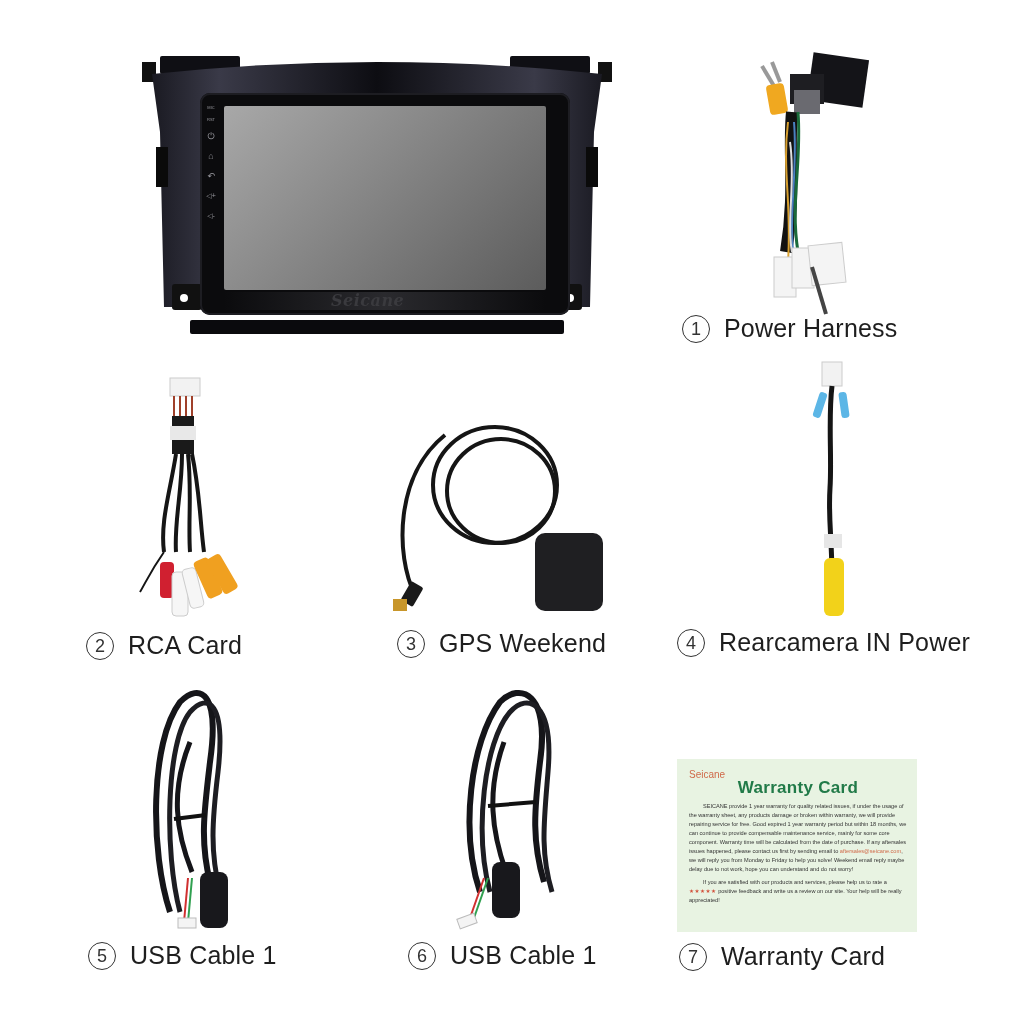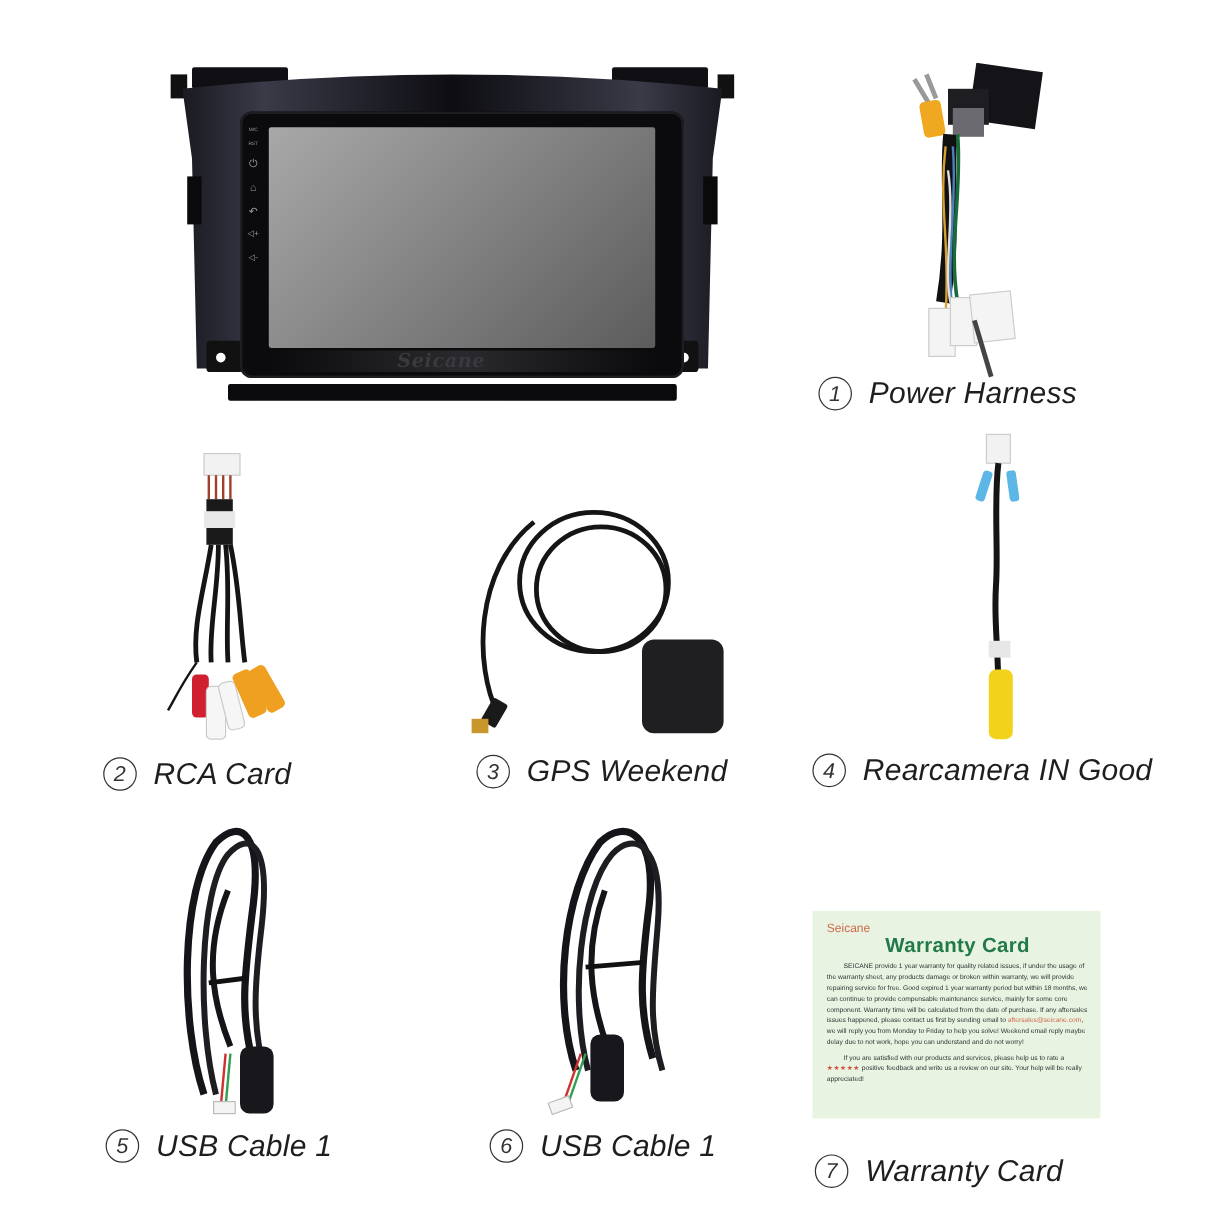--- a/index.html
+++ b/index.html
@@ -1,19 +1,19 @@
 <!DOCTYPE html>
 <html><head>
 <meta charset="utf-8">
 <style>
   * { box-sizing: border-box; margin: 0; padding: 0; }
   html, body { width: 1024px; height: 1024px; background: #ffffff; overflow: hidden; }
   body { position: relative; font-family: "Liberation Sans", "DejaVu Sans", sans-serif; color: #222; }
   .abs { position: absolute; }
-  .caption { position: absolute; font-size: 25px; color: #1e1e1e; white-space: nowrap; letter-spacing: 0.2px; font-style: italic; }
+  .caption { position: absolute; font-size: 25px; color: #1e1e1e; white-space: nowrap; letter-spacing: 0.2px; }
   .caption .num { display: inline-block; width: 28px; height: 28px; border: 1.4px solid #333; border-radius: 50%;
     font-size: 18px; line-height: 26px; text-align: center; margin-right: 14px; vertical-align: 2px; color: #333; }
   
   .unit-frame { position: absolute; left: 150px; top: 52px; width: 470px; height: 285px; }
   .screen { position: absolute; left: 224px; top: 106px; width: 322px; height: 184px;
     background: linear-gradient(135deg, #a8a8a8 0%, #8a8a8a 40%, #5c5c5c 100%); border-radius: 2px; }
   .bezel { position: absolute; left: 200px; top: 93px; width: 370px; height: 222px; background: #0b0b0d; border-radius: 10px;
     box-shadow: inset 0 0 0 2px #1d1d22; }
   .side-btns { position: absolute; left: 205px; top: 102px; width: 12px; height: 130px; }
   .side-btns span { display:block; color:#9a9aa0; font-size: 9px; text-align:center; height: 20px; line-height: 20px; }
@@ -131,21 +131,21 @@
 
 <svg class="abs" style="left:800px;top:358px;" width="70" height="265" viewBox="0 0 70 265">
   <rect x="22" y="4" width="20" height="24" fill="#f2f2f2" stroke="#ccc"></rect>
   <rect x="16" y="34" width="8" height="26" rx="3" fill="#5cb6e6" transform="rotate(18 20 47)"></rect>
   <rect x="40" y="34" width="8" height="26" rx="3" fill="#5cb6e6" transform="rotate(-8 44 47)"></rect>
   <path d="M32 28 C28 60, 32 100, 30 130 C28 160, 32 180, 32 220" stroke="#151515" stroke-width="5" fill="none"></path>
   <rect x="24" y="176" width="18" height="14" fill="#e6e6e6"></rect>
   <rect x="24" y="200" width="20" height="58" rx="6" fill="#f2d21a"></rect>
 </svg>
 <div class="caption" style="left:677px;top:628px;">
-  <span class="num">4</span><span>Rearcamera IN Good</span>
+  <span class="num">4</span><span>Rearcamera IN Power</span>
 </div>
 
 <svg class="abs" style="left:140px;top:682px;" width="110" height="255" viewBox="0 0 110 255">
   <path d="M30 230 C10 170, 10 60, 40 20 C60 0, 80 10, 70 80 C64 130, 60 160, 70 200" stroke="#151519" stroke-width="6" fill="none"></path>
   <path d="M40 230 C24 170, 26 60, 50 30 C68 10, 86 20, 78 90 C72 140, 70 170, 80 210" stroke="#1d1d22" stroke-width="5" fill="none"></path>
   <path d="M50 60 C30 110, 36 150, 52 190" stroke="#151519" stroke-width="5" fill="none"></path>
   <line x1="34" y1="137" x2="66" y2="133" stroke="#111" stroke-width="4"></line>
   <rect x="60" y="190" width="28" height="56" rx="8" fill="#18181c"></rect>
   <path d="M48 196 L44 240" stroke="#d03030" stroke-width="2"></path>
   <path d="M52 196 L48 240" stroke="#30a050" stroke-width="2"></path>
@@ -168,15 +168,15 @@
 <div class="caption" style="left:408px;top:941px;">
   <span class="num">6</span><span>USB Cable 1</span>
 </div>
 
 <div class="warranty">
   <div class="brand">Seicane</div>
   <div class="title">Warranty Card</div>
   <p><span>SEICANE provide 1 year warranty for quality related issues, if under the usage of the warranty sheet, any products damage or broken within warranty, we will provide repairing service for free. Good expired 1 year warranty period but within 18 months, we can continue to provide compensable maintenance service, mainly for some core component. Warranty time will be calculated from the date of purchase. If any aftersales issues happened, please contact us first by sending email to </span><span class="email">aftersales@seicane.com</span><span>, we will reply you from Monday to Friday to help you solve! Weekend email reply maybe delay due to not work, hope you can understand and do not worry!</span></p>
   <p><span>If you are satisfied with our products and services, please help us to rate a </span><span class="stars">★★★★★</span><span> positive feedback and write us a review on our site. Your help will be really appreciated!</span></p>
 </div>
-<div class="caption" style="left:679px;top:942px;margin-top:20px;">
+<div class="caption" style="left:679px;top:942px;">
   <span class="num">7</span><span>Warranty Card</span>
 </div>
 
 </body></html>

